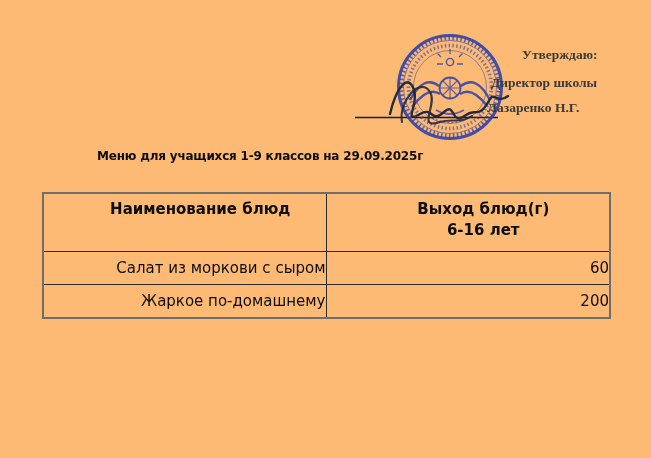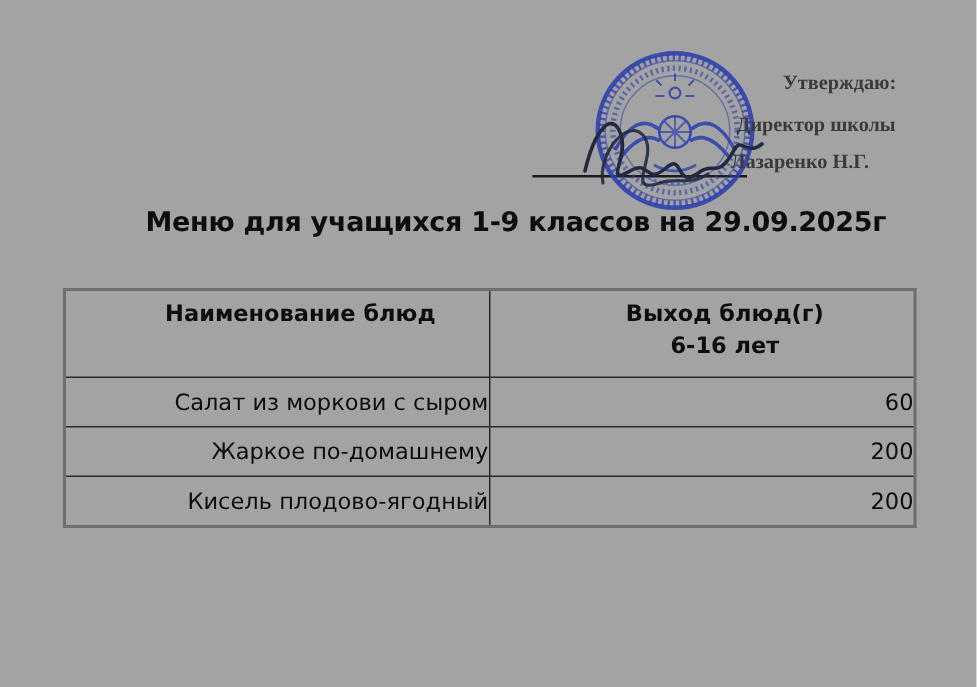--- a/index.html
+++ b/index.html
@@ -1,20 +1,20 @@
 <!DOCTYPE html>
 <html><head>
 <meta charset="utf-8">
 <style>
   html, body { margin: 0; padding: 0; background: #ffffff; }
   .page {
     position: relative;
     width: 651px;
     height: 458px;
-    background: #a3a3a3;
+    background: #fdba74;
     overflow: hidden;
     font-family: "DejaVu Sans", sans-serif;
     color: #111111;
   }
 
   
   .stamp-svg {
     position: absolute;
     left: 340px;
     top: 26px;
@@ -30,22 +30,22 @@
     white-space: nowrap;
   }
   .approve-label { left: 522px; top: 47px; }
   .approve-role  { left: 491px; top: 75px; text-align: center; }
   .approve-name  { left: 487px; top: 100px; }
 
   
   .menu-title {
     position: absolute;
     left: 97px;
-    top: 138px;
-    font-size: 18px;
+    top: 149px;
+    font-size: 12px;
     font-weight: bold;
     color: #0d0d0d;
     white-space: nowrap;
     letter-spacing: -0.2px;
   }
 
   
   .menu-table {
     position: absolute;
     left: 42px;
@@ -135,20 +135,16 @@
     </thead>
     <tbody>
       <tr>
         <td>Салат из моркови с сыром</td>
         <td>60</td>
       </tr>
       <tr>
         <td>Жаркое по-домашнему</td>
         <td>200</td>
       </tr>
-      <tr>
-        <td>Кисель плодово-ягодный</td>
-        <td>200</td>
-      </tr>
     </tbody>
   </table>
 
 </div>
 
 </body></html>

